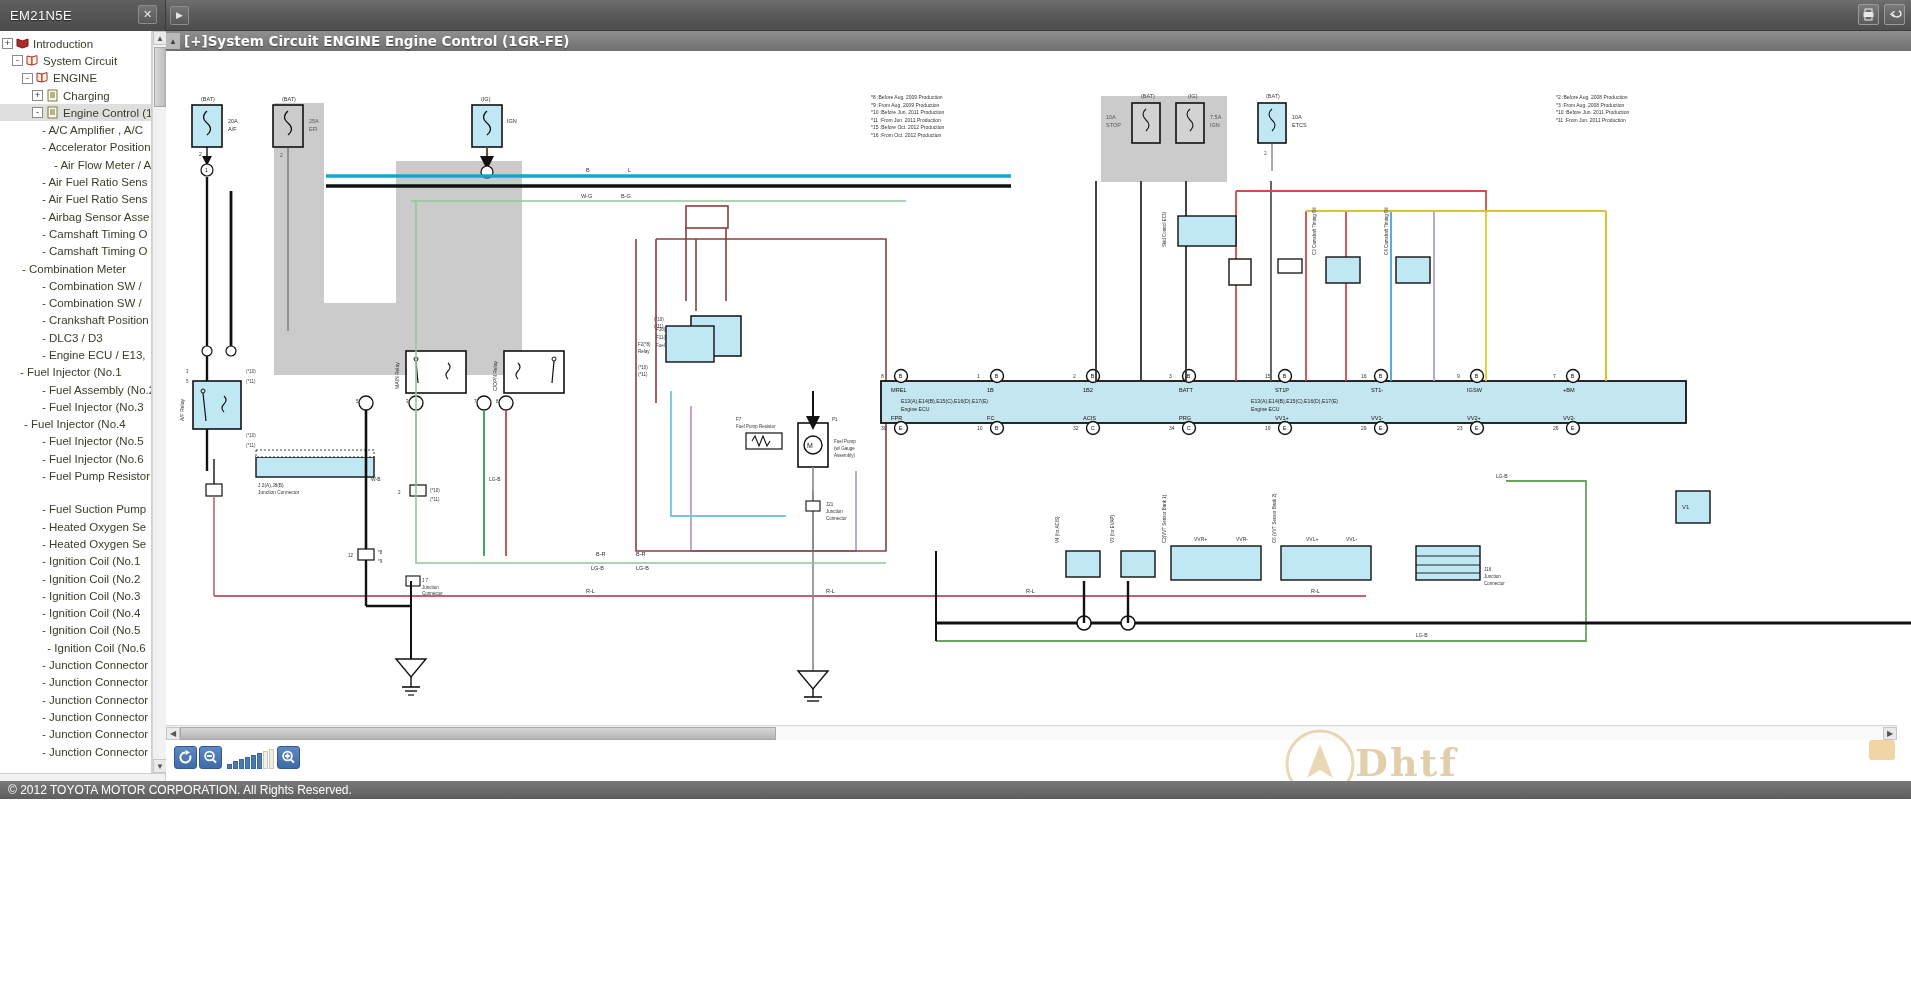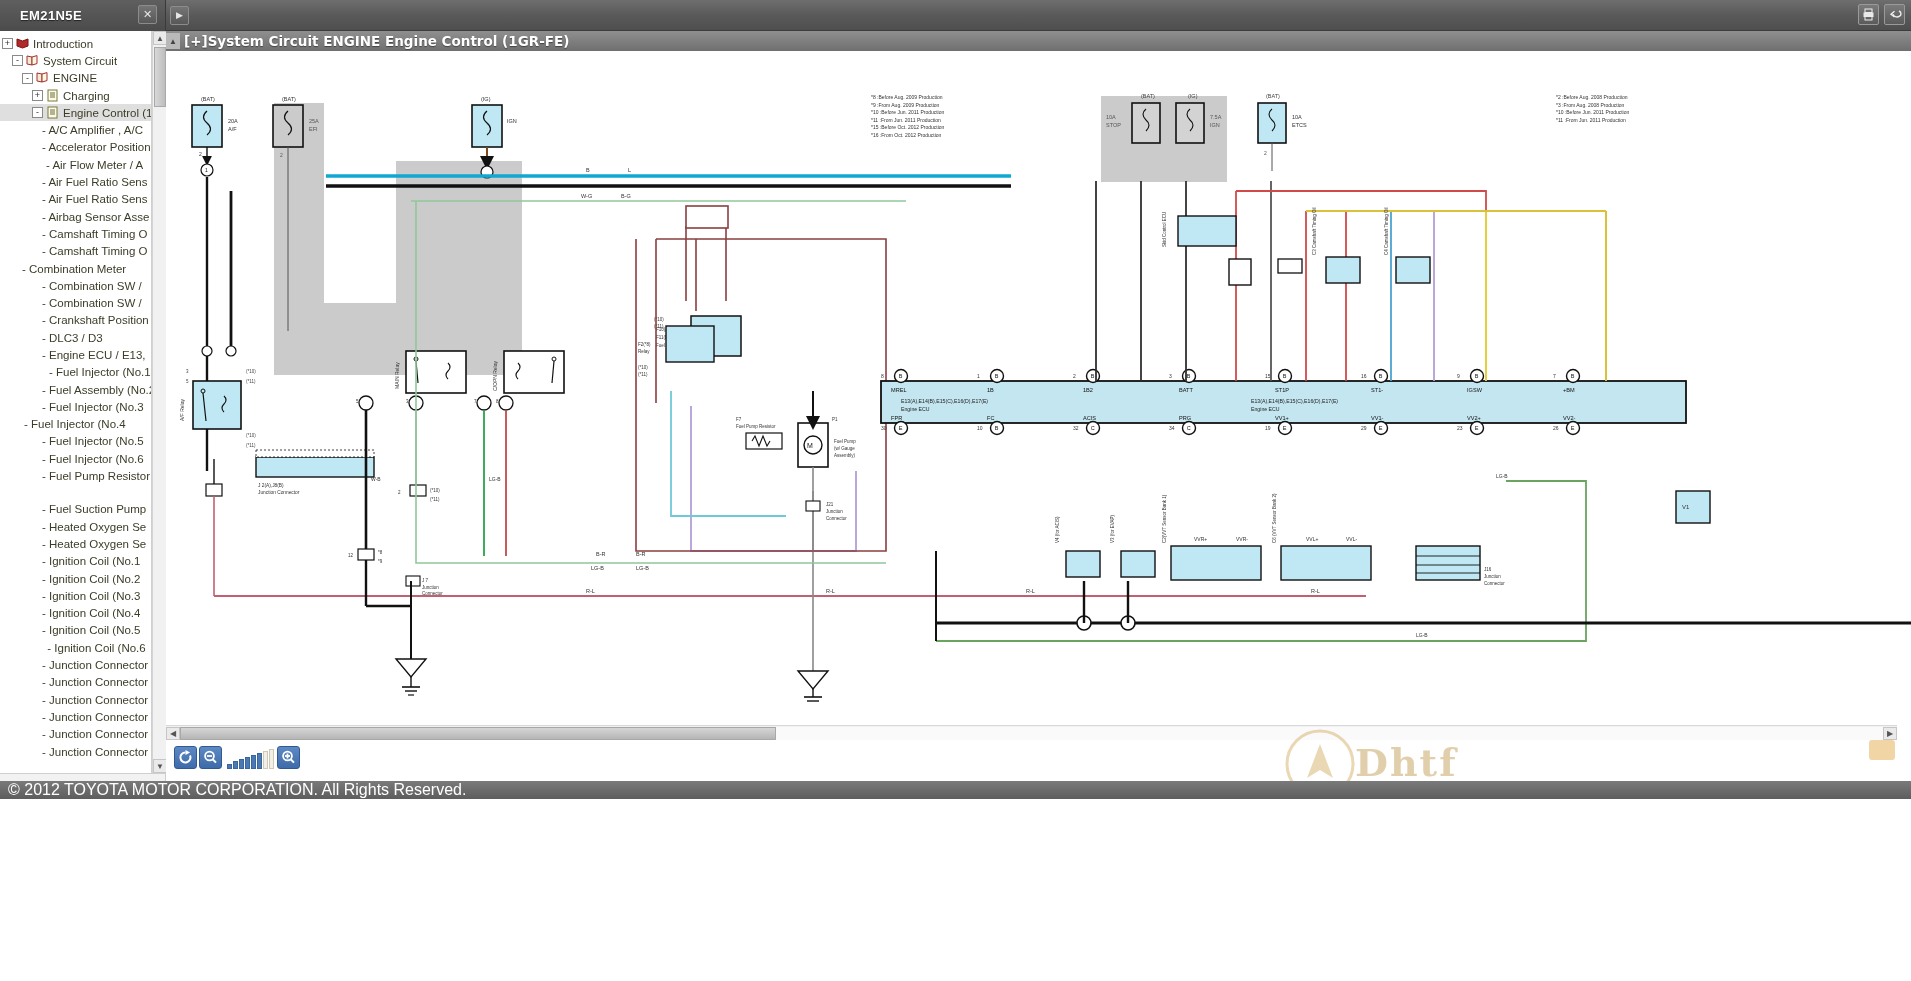--- a/index.html
+++ b/index.html
@@ -19,22 +19,22 @@
     background: linear-gradient(to bottom, #6e6e6e 0%, #5a5a5a 50%, #4e4e4e 100%);
     border-bottom: 1px solid #3c3c3c;
   }
   .tb-left {
     position: absolute; left: 0; top: 0; width: 166px; height: 31px;
     background: linear-gradient(to bottom, #5f5f5f 0%, #4b4b4b 100%);
     border-right: 1px solid #3a3a3a;
     display: flex; align-items: center;
   }
   .tb-title {
-    color: #ffffff; font-size: 13px; font-weight: bold; letter-spacing: .4px;
-    margin-left: 20px; text-shadow: 0 1px 1px #222;
+    color: #ffffff; font-size: 13px; font-weight: normal; letter-spacing: .4px;
+    margin-left: 10px; text-shadow: 0 1px 1px #222;
   }
   .sqbtn {
     width: 19px; height: 19px; border: 1px solid #8c8c8c;
     background: linear-gradient(to bottom, #757575, #585858);
     color: #e8e8e8; font-size: 11px; line-height: 17px; text-align: center;
     border-radius: 2px; cursor: pointer; user-select: none;
   }
   .tb-close { position: absolute; right: 8px; top: 5px; }
   .tb-expand { position: absolute; left: 170px; top: 6px; font-size: 9px; }
   .tb-right { position: absolute; right: 6px; top: 4px; display: flex; gap: 5px; }
@@ -141,21 +141,21 @@
     cursor: pointer; margin-right: 2px;
   }
   .zoom-bars { display: flex; align-items: flex-end; height: 22px; gap: 1px; margin: 0 3px; }
   .zb { width: 5px; background: #4a7ab5; border: 1px solid #3b6699; }
   .zb.off { background: #f2efe6; border-color: #cdc8b8; }
 
   
   .footer {
     position: absolute; left: 0; top: 781px; width: 1911px; height: 18px;
     background: linear-gradient(to bottom, #7a7a7a, #5d5d5d);
-    color: #ffffff; font-size: 16px; display: flex; align-items: center; padding-left: 8px;
+    color: #ffffff; font-size: 12px; display: flex; align-items: center; padding-left: 8px;
   }
   .statusbar {
     position: absolute; left: 0; top: 789px; width: 1911px; height: 14px;
     color: #3d3d3d; font-size: 10.5px; display: flex; align-items: center;
     padding-left: 2px; background: transparent; opacity: .85;
   }
   .bottom-white {
     position: absolute; left: 0; top: 799px; width: 1911px; height: 182px; background: #ffffff;
   }
 
@@ -251,21 +251,21 @@
               <line x1="4" y1="8" x2="9" y2="8" stroke="#6a6a3a"></line>
             </svg></span>
           <span class="lbl">Engine Control (1</span>
         </div>
         <div class="trow" style="padding-left: 42px;">
           <span class="lbl">- A/C Amplifier , A/C</span>
         </div>
         <div class="trow" style="padding-left: 42px;">
           <span class="lbl">- Accelerator Position</span>
         </div>
-        <div class="trow" style="padding-left: 46px;">
+        <div class="trow" style="padding-left: 22px; margin-left: 32px;">
           <span class="lbl">- Air Flow Meter / A</span>
         </div>
         <div class="trow" style="padding-left: 42px;">
           <span class="lbl">- Air Fuel Ratio Sens</span>
         </div>
         <div class="trow" style="padding-left: 42px;">
           <span class="lbl">- Air Fuel Ratio Sens</span>
         </div>
         <div class="trow" style="padding-left: 42px;">
           <span class="lbl">- Airbag Sensor Asse</span>
@@ -287,21 +287,21 @@
         </div>
         <div class="trow" style="padding-left: 42px;">
           <span class="lbl">- Crankshaft Position</span>
         </div>
         <div class="trow" style="padding-left: 42px;">
           <span class="lbl">- DLC3 / D3</span>
         </div>
         <div class="trow" style="padding-left: 42px;">
           <span class="lbl">- Engine ECU / E13,</span>
         </div>
-        <div class="trow" style="padding-left: 49px;">
+        <div class="trow" style="padding-left: 20px;">
           <span class="lbl">- Fuel Injector (No.1</span>
         </div>
         <div class="trow" style="padding-left: 42px;">
           <span class="lbl">- Fuel Assembly (No.2</span>
         </div>
         <div class="trow" style="padding-left: 42px;">
           <span class="lbl">- Fuel Injector (No.3</span>
         </div>
         <div class="trow" style="padding-left: 24px;">
           <span class="lbl">- Fuel Injector (No.4</span>

